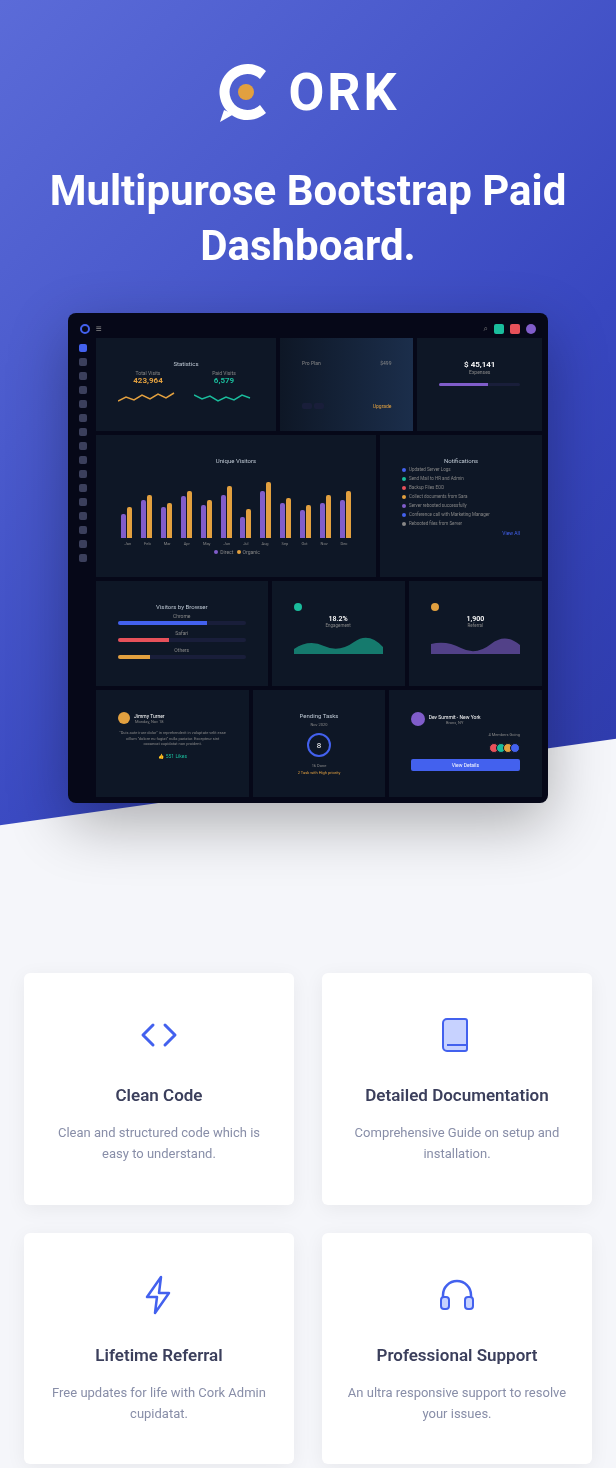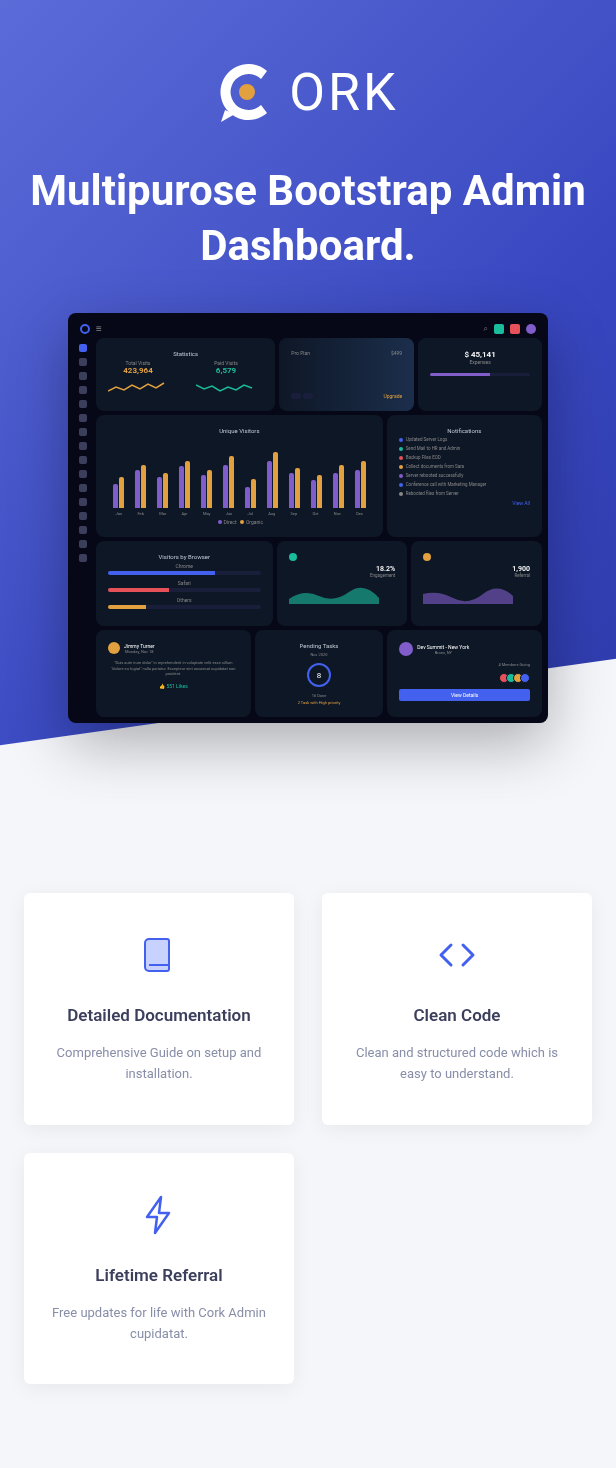--- a/index.html
+++ b/index.html
@@ -19,21 +19,21 @@
   bottom: -80px;
   left: -20%;
   width: 140%;
   height: 200px;
   background: #f5f6fa;
   transform: rotate(-8deg);
   z-index: 1;
 }
 .logo-wrap { display: flex; align-items: center; justify-content: center; gap: 8px; margin-bottom: 40px; }
 .logo-icon { width: 64px; height: 64px; position: relative; }
-.logo-text { font-size: 52px; font-weight: 400; letter-spacing: 3px; }
+.logo-text { font-size: 52px; font-weight: 700; letter-spacing: 3px; }
 .headline { font-size: 42px; font-weight: 700; line-height: 1.3; margin-bottom: 40px; }
 
 .dashboard {
   background: #060818;
   border-radius: 8px;
   margin: 0 auto;
   width: 480px;
   padding: 6px;
   position: relative;
   z-index: 2;
@@ -46,24 +46,24 @@
 .dash-top-right { display: flex; gap: 6px; align-items: center; }
 .dash-icon { width: 10px; height: 10px; background: #1b2e4b; border-radius: 2px; }
 .dash-icon.green { background: #1abc9c; }
 .dash-icon.red { background: #e7515a; }
 .dash-body { display: flex; gap: 4px; }
 .dash-sidebar { width: 18px; display: flex; flex-direction: column; gap: 6px; padding: 6px 0; }
 .side-dot { width: 8px; height: 8px; border-radius: 2px; background: #3b3f5c; margin: 0 auto; }
 .side-dot.active { background: #4361ee; }
 .dash-main { flex: 1; display: flex; flex-direction: column; gap: 4px; }
 .dash-row { display: flex; gap: 4px; }
-.card { background: #0e1726; border-radius: 8px; padding: 12px; }
+.card { background: #0e1726; border-radius: 0; padding: 22px; }
 .card-title { font-size: 6px; color: #bfc9d4; margin-bottom: 3px; }
 .stat-card { flex: 1.4; }
-.stat-row { display: flex; gap: 28px; }
+.stat-row { display: flex; gap: 16px; }
 .stat-item .label { font-size: 5px; color: #888; }
 .stat-item .value { font-size: 8px; font-weight: 700; }
 .stat-item .value.orange { color: #e2a03f; }
 .stat-item .value.teal { color: #1abc9c; }
 .sparkline { margin-top: 6px; }
 .pro-card { flex: 1; background: linear-gradient(90deg, #0e1726 0%, #1b2e4b 100%); display: flex; flex-direction: column; justify-content: space-between; }
 .pro-top { display: flex; justify-content: space-between; font-size: 5px; color: #888; }
 .pro-bottom { display: flex; justify-content: space-between; align-items: center; }
 .pro-pills { display: flex; gap: 2px; }
 .pill { width: 10px; height: 6px; background: #191e3a; border-radius: 2px; }
@@ -90,21 +90,21 @@
 .notif-item { display: flex; align-items: center; gap: 3px; font-size: 4.5px; color: #888; margin-bottom: 4px; }
 .notif-dot { width: 4px; height: 4px; border-radius: 50%; }
 .notif-link { font-size: 5px; color: #4361ee; text-align: right; margin-top: 4px; }
 
 .browser-card { flex: 1; }
 .browser-item { margin-bottom: 5px; }
 .browser-label { font-size: 5px; color: #888; margin-bottom: 2px; }
 .browser-bar { height: 4px; background: #191e3a; border-radius: 2px; overflow: hidden; }
 .browser-fill { height: 100%; }
 
-.metric-card { flex: 0.7; text-align: right; }
+.metric-card { flex: 0.7; text-align: center; }
 .metric-dot { width: 8px; height: 8px; border-radius: 50%; margin-bottom: 4px; }
 .metric-val { font-size: 7px; color: #fff; font-weight: 600; }
 .metric-label { font-size: 4.5px; color: #888; }
 .wave { margin-top: 6px; }
 
 .testimonial { flex: 1; }
 .testi-head { display: flex; align-items: center; gap: 4px; }
 .avatar { width: 12px; height: 12px; border-radius: 50%; background: #e2a03f; }
 .testi-name { font-size: 5px; color: #fff; }
 .testi-date { font-size: 4px; color: #888; }
@@ -145,21 +145,21 @@
   <div class="logo-wrap">
     <span class="logo-icon">
       <svg viewBox="0 0 64 64">
           <path d="M32 4a28 28 0 1 0 18 49l-6-8a18 18 0 1 1 0-26l6-8A28 28 0 0 0 32 4z" fill="#fff"></path>
           <circle cx="30" cy="32" r="8" fill="#e2a03f"></circle>
           <path d="M8 50 L4 62 L18 54 Z" fill="#fff"></path>
         </svg>
     </span>
     <span class="logo-text">ORK</span>
   </div>
-  <h1 class="headline">Multipurose Bootstrap Admin Dashboard.</h1>
+  <h1 class="headline">Multipurose Bootstrap Paid Dashboard.</h1>
 
   <div class="dashboard">
     <div class="dash-top">
       <div class="dash-top-left">
         <span class="dash-logo"></span>
         <span class="hamburger">≡</span>
       </div>
       <div class="dash-top-right">
         <span style="color:#888;font-size:8px">⌕</span>
         <span class="dash-icon green"></span>
@@ -419,39 +419,50 @@
         </div>
       </div>
     </div>
   </div>
 </div>
 
 <div class="features">
   <div class="feature-card">
     <div class="feature-icon">
       <svg viewBox="0 0 44 44">
+          <path d="M16 12 L6 22 L16 32" fill="none" stroke="#4361ee" stroke-width="3" stroke-linecap="round" stroke-linejoin="round"></path>
+          <path d="M28 12 L38 22 L28 32" fill="none" stroke="#4361ee" stroke-width="3" stroke-linecap="round" stroke-linejoin="round"></path>
+        </svg>
+    </div>
+    <h3 class="feature-title">Clean Code</h3>
+    <p class="feature-desc">Clean and structured code which is easy to understand.</p>
+  </div>
+  <div class="feature-card">
+    <div class="feature-icon">
+      <svg viewBox="0 0 44 44">
           <path d="M12 6 h18 a2 2 0 0 1 2 2 v28 a2 2 0 0 1 -2 2 h-18 a4 4 0 0 1 -4 -4 v-24 a4 4 0 0 1 4 -4 z" fill="#c7d2ff" stroke="#4361ee" stroke-width="2"></path>
           <line x1="12" y1="32" x2="32" y2="32" stroke="#4361ee" stroke-width="2"></line>
         </svg>
     </div>
     <h3 class="feature-title">Detailed Documentation</h3>
     <p class="feature-desc">Comprehensive Guide on setup and installation.</p>
-  </div>
-  <div class="feature-card">
-    <div class="feature-icon">
-      <svg viewBox="0 0 44 44">
-          <path d="M16 12 L6 22 L16 32" fill="none" stroke="#4361ee" stroke-width="3" stroke-linecap="round" stroke-linejoin="round"></path>
-          <path d="M28 12 L38 22 L28 32" fill="none" stroke="#4361ee" stroke-width="3" stroke-linecap="round" stroke-linejoin="round"></path>
-        </svg>
-    </div>
-    <h3 class="feature-title">Clean Code</h3>
-    <p class="feature-desc">Clean and structured code which is easy to understand.</p>
   </div>
   <div class="feature-card">
     <div class="feature-icon">
       <svg viewBox="0 0 44 44">
           <path d="M24 4 L10 24 h10 l-2 16 L32 20 h-10 z" fill="none" stroke="#4361ee" stroke-width="2.5" stroke-linejoin="round"></path>
         </svg>
     </div>
     <h3 class="feature-title">Lifetime Referral</h3>
     <p class="feature-desc">Free updates for life with Cork Admin cupidatat.</p>
   </div>
+  <div class="feature-card">
+    <div class="feature-icon">
+      <svg viewBox="0 0 44 44">
+          <path d="M8 26 v-4 a14 14 0 0 1 28 0 v4" fill="none" stroke="#4361ee" stroke-width="2.5"></path>
+          <rect x="6" y="24" width="8" height="12" rx="3" fill="#c7d2ff" stroke="#4361ee" stroke-width="2"></rect>
+          <rect x="30" y="24" width="8" height="12" rx="3" fill="#c7d2ff" stroke="#4361ee" stroke-width="2"></rect>
+        </svg>
+    </div>
+    <h3 class="feature-title">Professional Support</h3>
+    <p class="feature-desc">An ultra responsive support to resolve your issues.</p>
+  </div>
 </div>
 
 </body></html>

